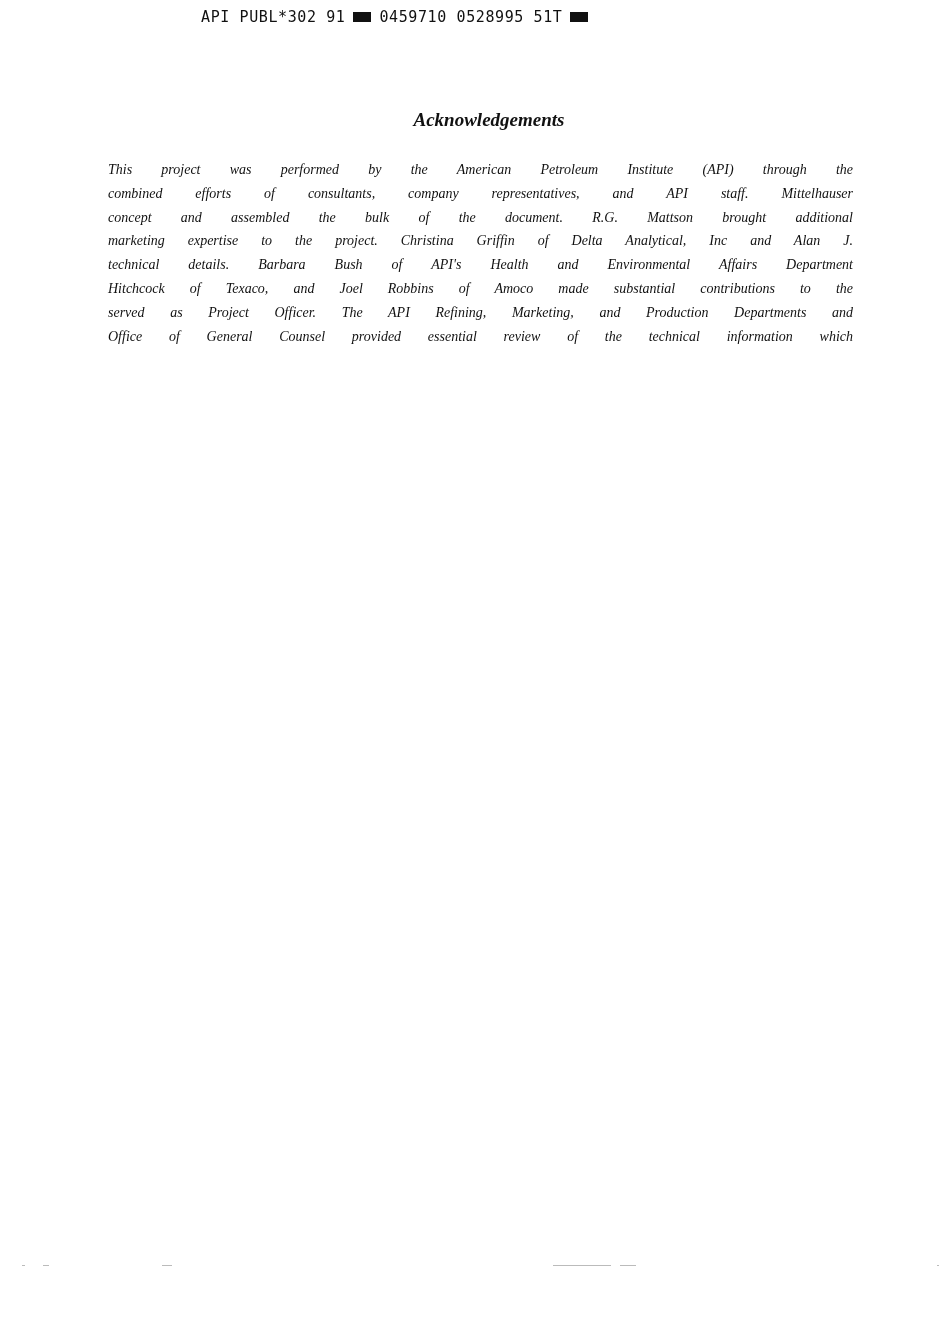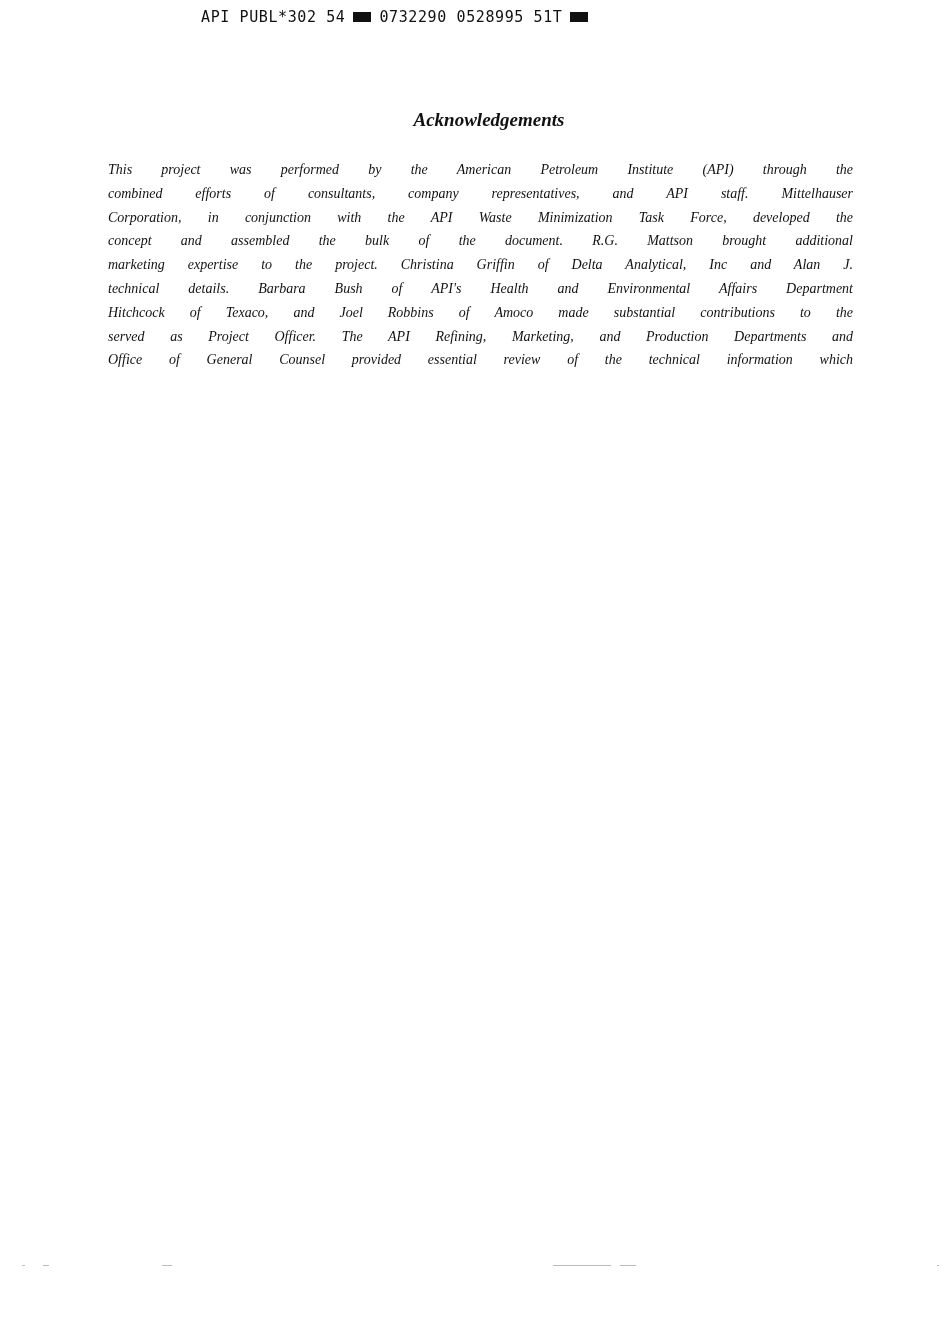--- a/index.html
+++ b/index.html
@@ -21,32 +21,31 @@
     line-height: 23.8px; text-align: justify;
   }
   .body-text .line { display: block; text-align: justify; text-align-last: justify; white-space: nowrap; }
   .body-text .line.last { text-align-last: left; }
   .scan-mark { position: absolute; height: 1px; background: #bbb; }
 </style>
 </head>
 <body>
 
 <div class="header-code">
-  <span>API PUBL*302 54</span>
+  <span>API PUBL*302 91</span>
   <span class="blk"></span>
-  <span>0732290 0528995 51T</span>
+  <span>0459710 0528995 51T</span>
   <span class="blk"></span>
 </div>
 
 <div class="title">Acknowledgements</div>
 
 <div class="body-text">
   <span class="line">This project was performed by the American Petroleum Institute (API) through the</span>
   <span class="line">combined efforts of consultants, company representatives, and API staff.  Mittelhauser</span>
-  <span class="line">Corporation, in conjunction with the API Waste Minimization Task Force, developed the</span>
   <span class="line">concept and assembled the bulk of the document.  R.G. Mattson brought additional</span>
   <span class="line">marketing expertise to the project. Christina Griffin of Delta Analytical, Inc and Alan J.</span>
   <span class="line">technical details.  Barbara Bush of API's Health and Environmental Affairs Department</span>
   <span class="line">Hitchcock of Texaco, and Joel Robbins of Amoco made substantial contributions to the</span>
   <span class="line">served as Project Officer.  The API Refining, Marketing, and Production Departments and</span>
   <span class="line">Office of General Counsel provided essential review of the technical information which</span>
 </div>
 
 <div class="scan-mark" style="left:22px;top:1265px;width:3px;"></div>
 <div class="scan-mark" style="left:43px;top:1265px;width:6px;"></div>

